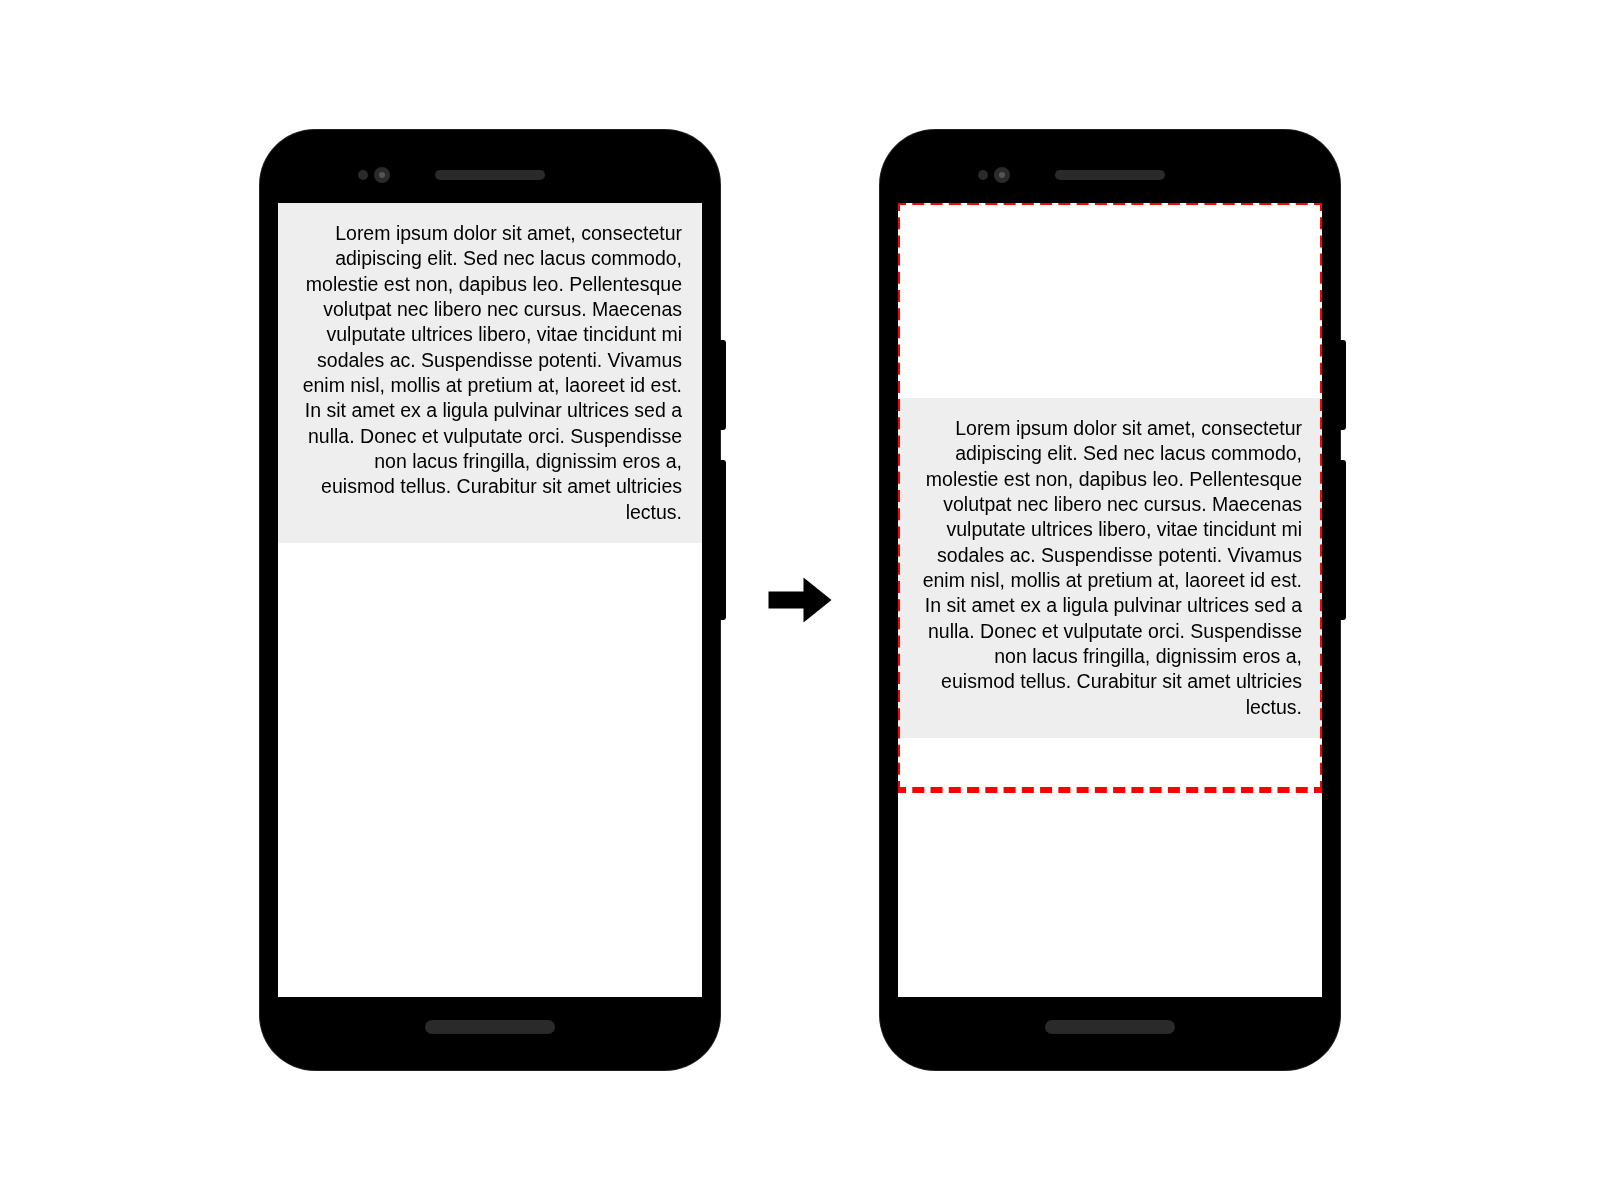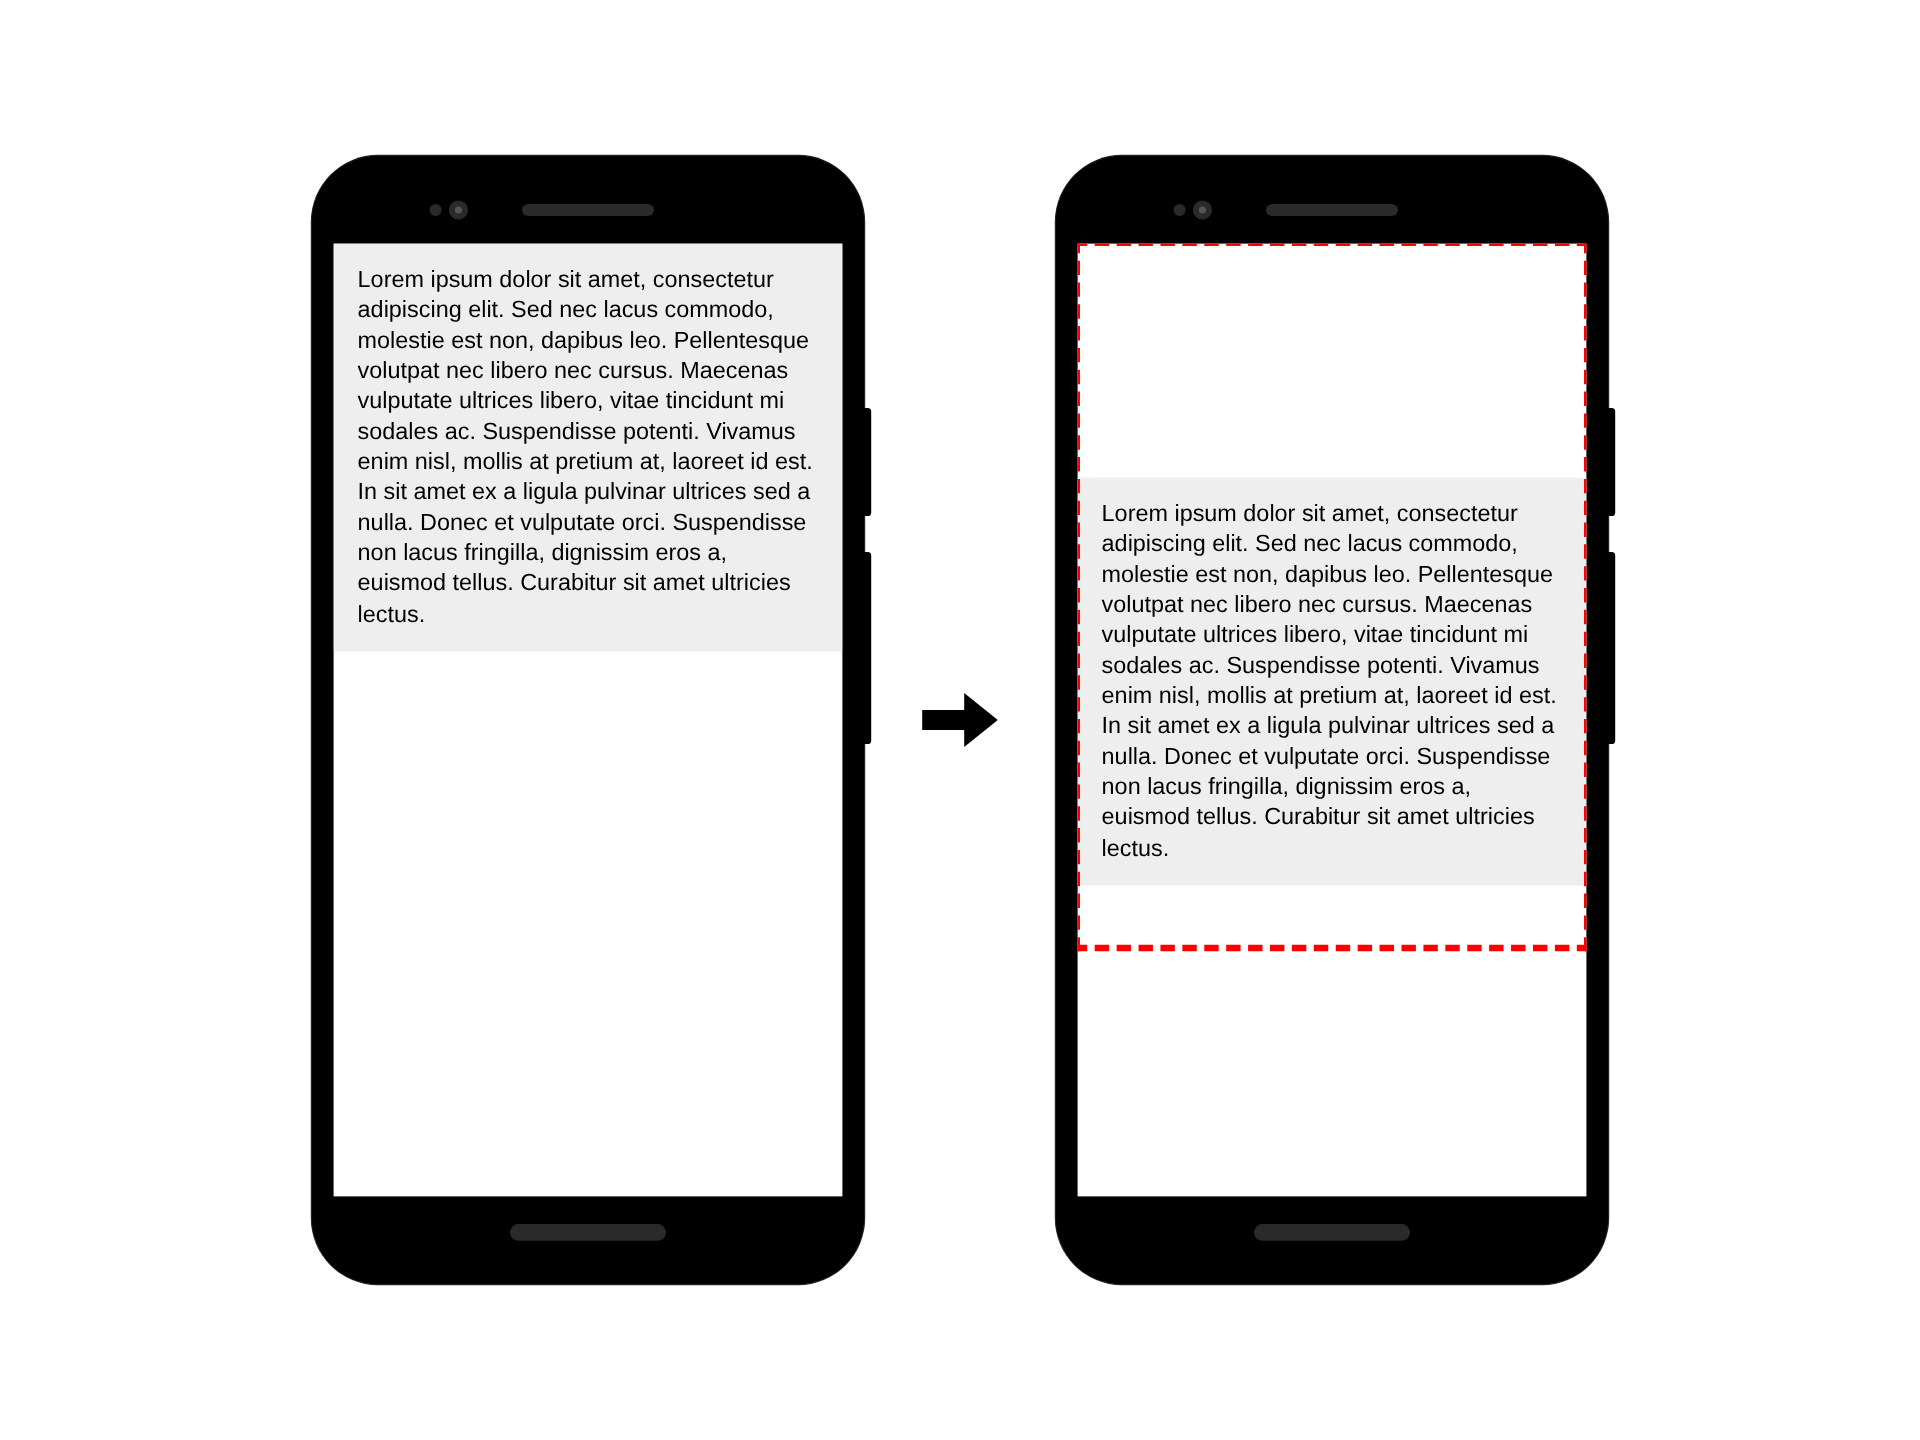--- a/index.html
+++ b/index.html
@@ -12,20 +12,21 @@
     overflow: hidden;
   }
   .diagram {
     display: flex;
     align-items: center;
     justify-content: center;
     gap: 40px;
     width: 100%;
     height: 100%;
     padding: 30px 60px;
+    text-align: right;
   }
   .phone-frame {
     position: relative;
     width: 460px;
     height: 940px;
     background: #000;
     border-radius: 55px;
     padding: 18px;
     box-shadow: 0 0 0 1px #222;
   }

